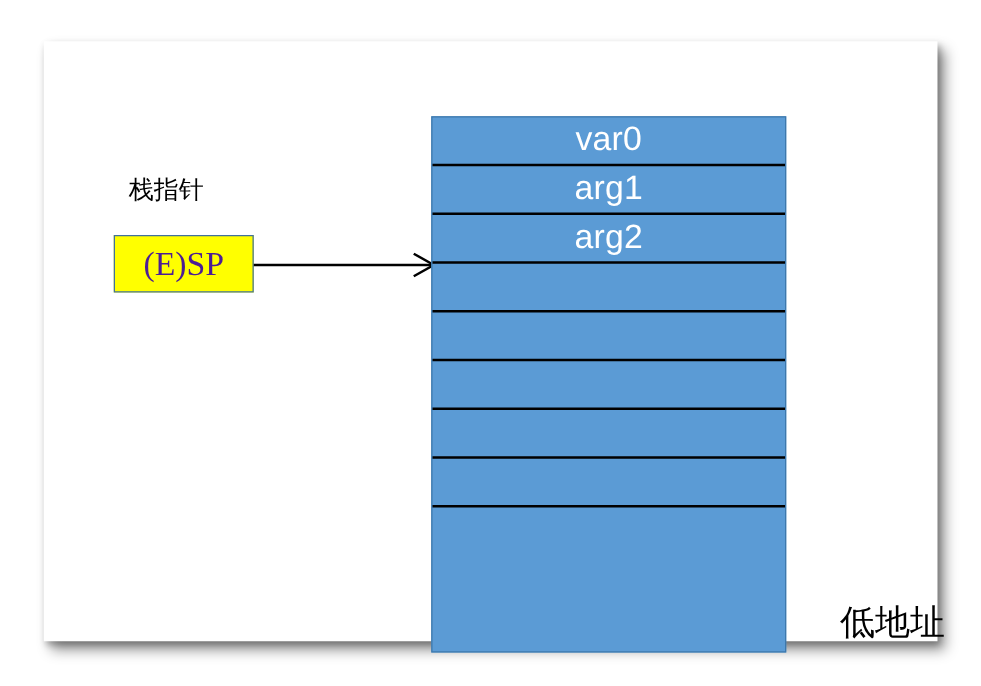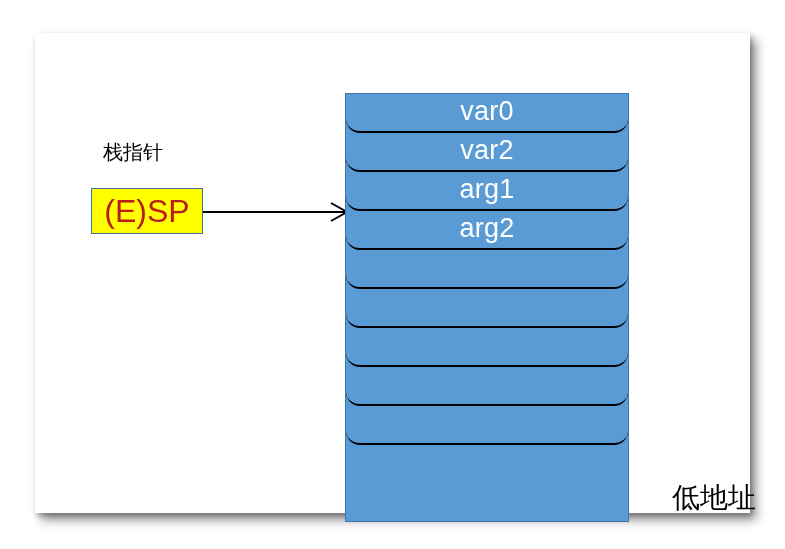--- a/index.html
+++ b/index.html
@@ -46,21 +46,20 @@
     box-sizing: border-box;
   }
   .stack-row {
     position: relative;
     height: 39px;
     box-sizing: border-box;
     border-bottom: 2px solid #000000;
     display: flex;
     align-items: center;
     justify-content: center;
-    border-radius: 14px;
   }
   .stack-row:last-child {
     border-bottom: none;
   }
   .stack-row .cell-label {
     color: #ffffff;
     font-size: 27px;
     line-height: 1;
     letter-spacing: 0.2px;
     white-space: nowrap;
@@ -76,24 +75,25 @@
     width: 112px;
     height: 46px;
     background: #ffff00;
     border: 1px solid #41719c;
     box-sizing: border-box;
     display: flex;
     align-items: center;
     justify-content: center;
   }
   .sp-box .sp-label {
-    color: #b91c1c;
-    font-size: 32px;
+    color: #4c1d95;
+    font-size: 27px;
     line-height: 1;
     white-space: nowrap;
+    font-family: Liberation Serif, serif;
   }
 
   
   .sp-caption {
     position: absolute;
     left: 68px;
     top: 109px;
     font-size: 20px;
     color: #000000;
     line-height: 1;
@@ -137,23 +137,20 @@
     <svg class="arrow-svg" viewBox="0 0 165 40" xmlns="http://www.w3.org/2000/svg">
       <line x1="8" y1="19" x2="150" y2="19" stroke="#000000" stroke-width="2"></line>
       <polyline points="136,10 152,19 136,28" fill="none" stroke="#000000" stroke-width="2" stroke-linecap="butt" stroke-linejoin="miter"></polyline>
     </svg>
 
     <div class="stack">
         <div class="stack-row">
           <span class="cell-label">var0</span>
         </div>
         <div class="stack-row">
-          <span class="cell-label">var2</span>
-        </div>
-        <div class="stack-row">
           <span class="cell-label">arg1</span>
         </div>
         <div class="stack-row">
           <span class="cell-label">arg2</span>
         </div>
         <div class="stack-row">
           <span class="cell-label"></span>
         </div>
         <div class="stack-row">
           <span class="cell-label"></span>

